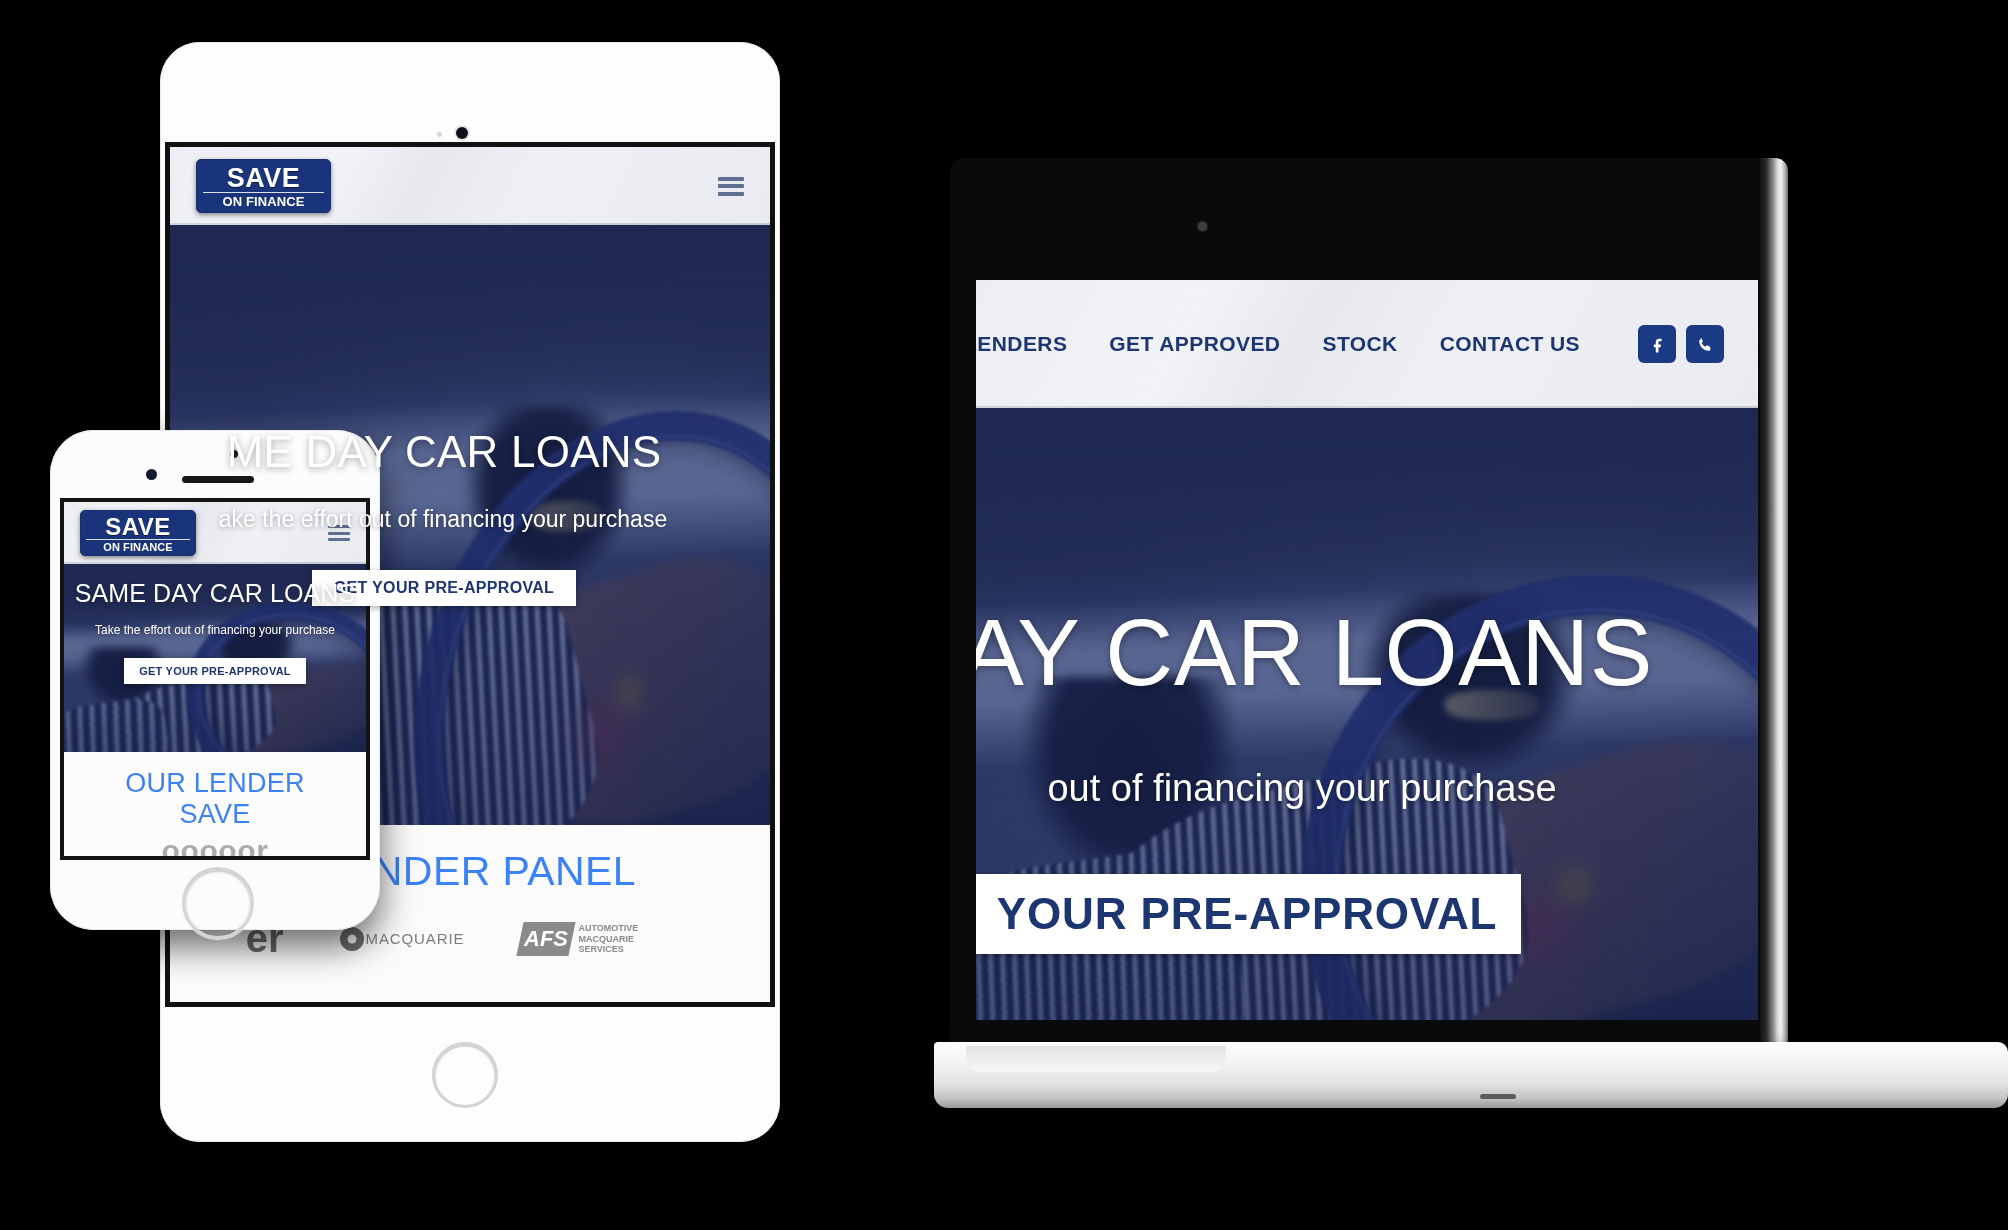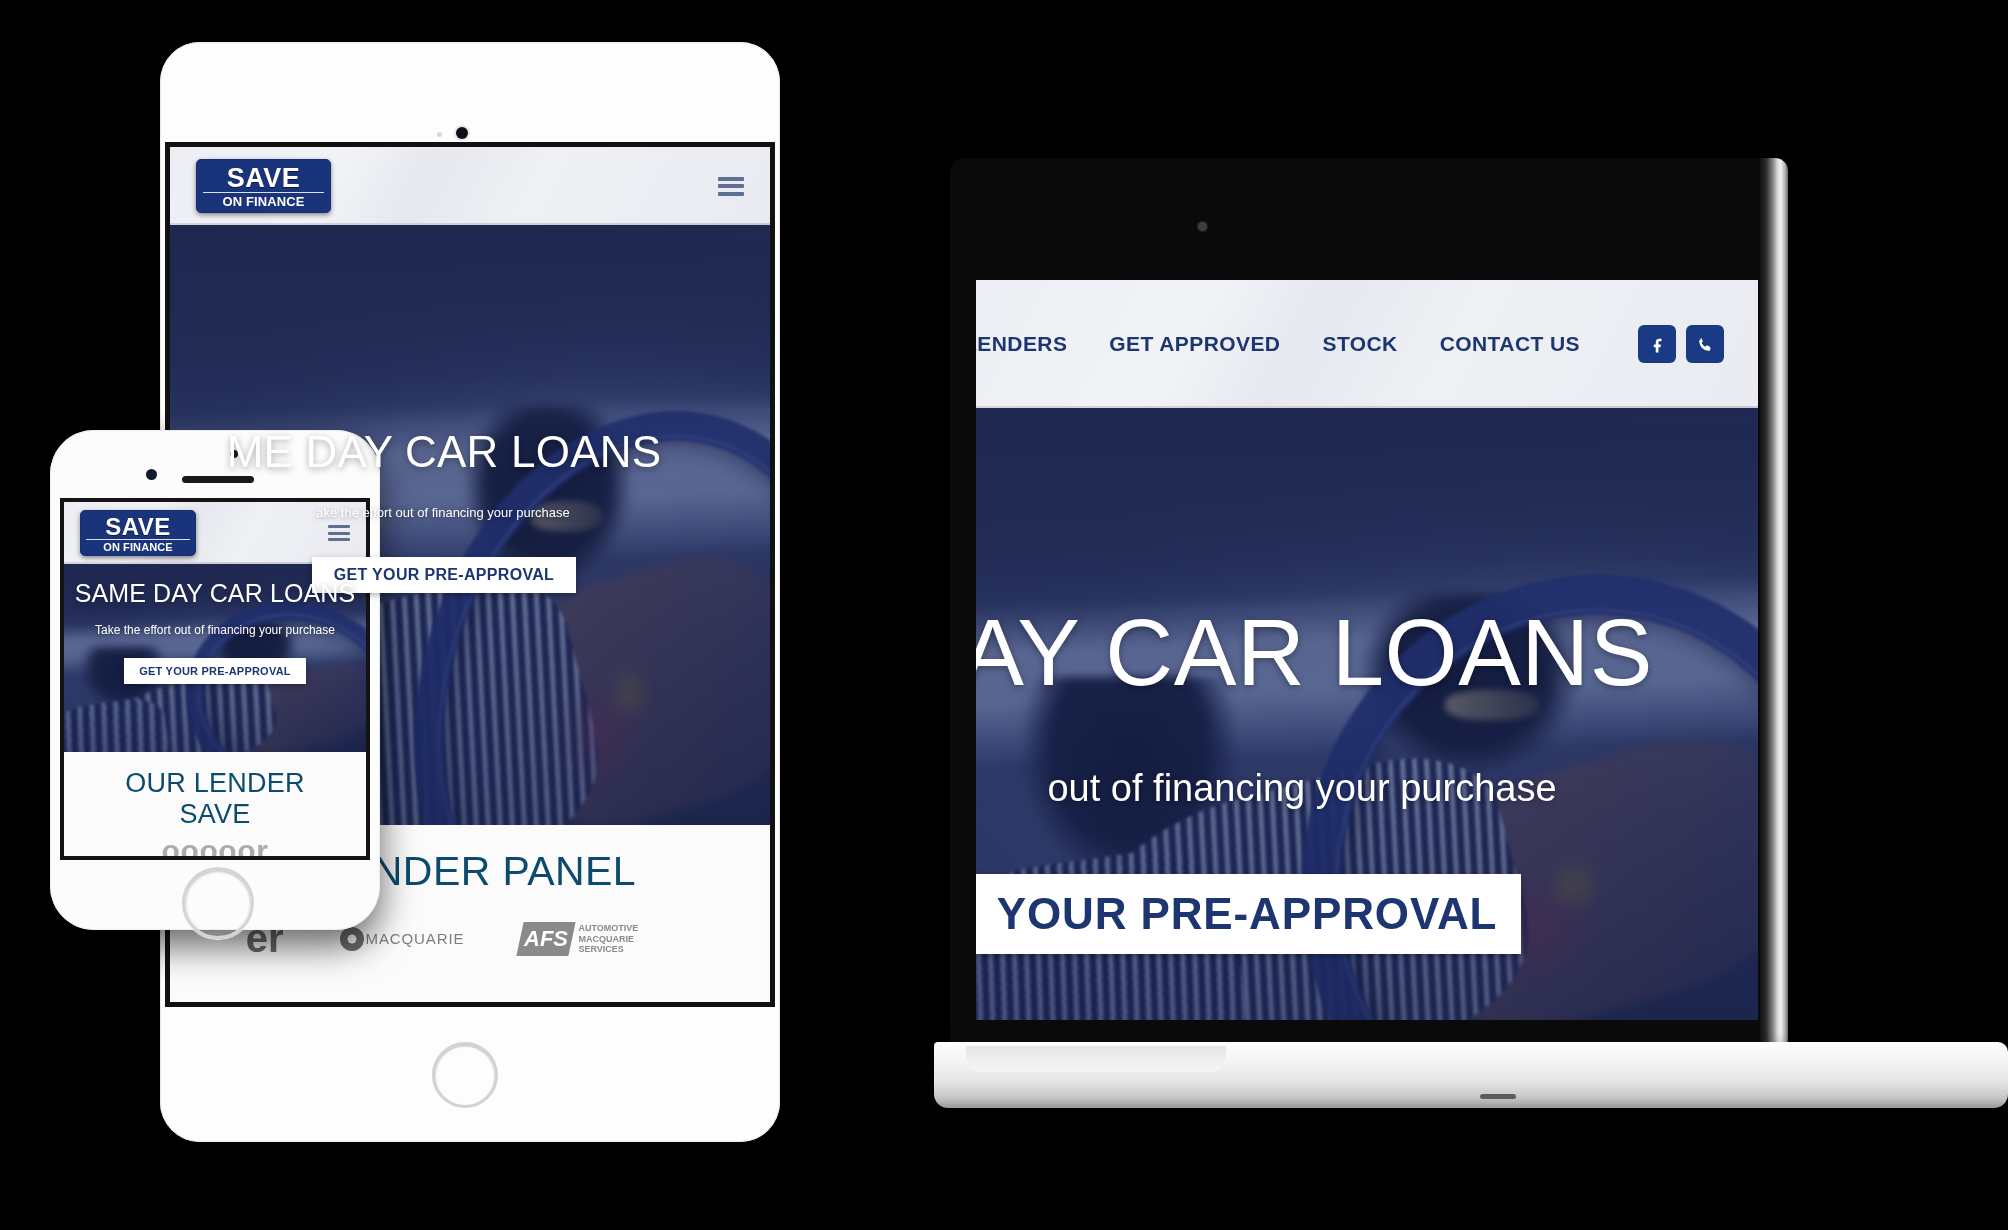--- a/index.html
+++ b/index.html
@@ -185,21 +185,21 @@
     text-shadow:0 1px 5px rgba(0,0,0,.35);
   }
   .cta{
     display:inline-block;background:#fff;color:#1d3570;
     font-weight:600;letter-spacing:.02em;white-space:nowrap;
     box-shadow:0 2px 6px rgba(0,0,0,.3);
   }
 
   
   .lender{background:#fbfbfc;text-align:center;}
-  .lender-h2{color:#0c4a6e;font-weight:400;letter-spacing:.01em;line-height:1.1;}
+  .lender-h2{color:#3b82f6;font-weight:400;letter-spacing:.01em;line-height:1.1;}
   .lender-logos{display:flex;align-items:center;justify-content:center;}
   .lg{display:flex;align-items:center;color:#7c7c7c;white-space:nowrap;}
   .mq-dot{
     border-radius:50%;background:#6e6e6e;position:relative;flex:none;
   }
   .mq-dot:after{
     content:"";position:absolute;border-radius:50%;background:#fbfbfc;
     left:50%;top:50%;transform:translate(-50%,-50%);
   }
   .afs-mark{
@@ -397,21 +397,21 @@
         <div class="ph-sleeve2"></div>
         <div class="ph-acc"></div>
         <div class="ph-acc2"></div>
         <div class="ph-wheel" style="--rim:30px;"></div>
         <div class="ph-tint"></div>
         <div class="ph-tint2"></div>
       </div>
 
       <div class="hero-body" style="padding-top:204px;">
         <div class="hero-h1" style="font-size:44px;margin-left:-52px;">ME DAY CAR LOANS</div>
-        <div class="hero-sub" style="font-size:13px;margin-top:30px;margin-left:-54px;">ake the effort out of financing your purchase</div>
+        <div class="hero-sub" style="font-size:23px;margin-top:30px;margin-left:-54px;">ake the effort out of financing your purchase</div>
         <div style="margin-top:36px;margin-left:-52px;">
           <span class="cta" style="font-size:16px;padding:9px 22px;">GET YOUR PRE-APPROVAL</span>
         </div>
       </div>
     </div>
 
     <div class="lender" style="height:177px;padding-top:24px;">
       <div class="lender-h2" style="font-size:41px;margin-left:-54px;">UR LENDER PANEL</div>
       <div class="lender-logos" style="gap:56px;margin-top:22px;margin-left:-56px;">
         <div class="kicker" style="font-size:40px;">er</div>

